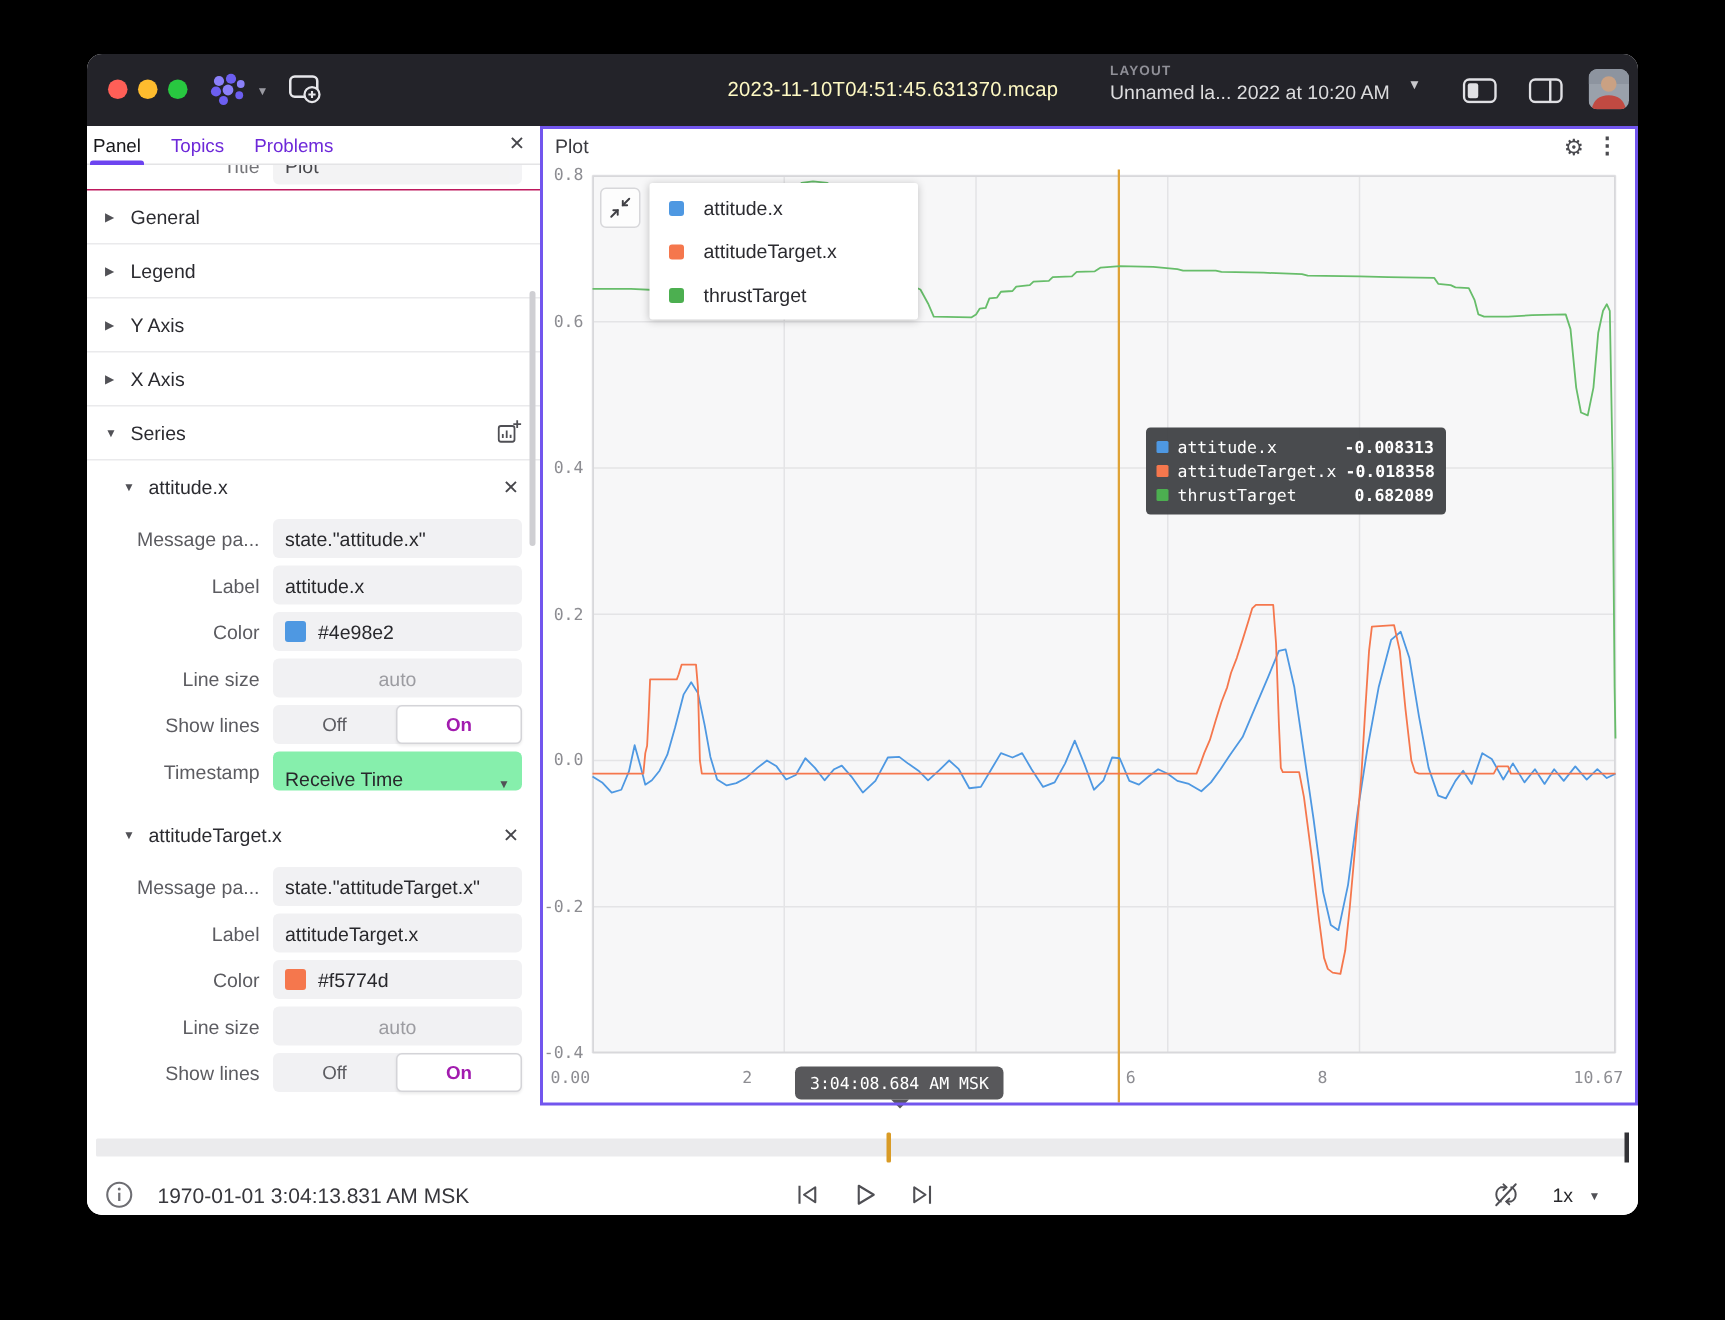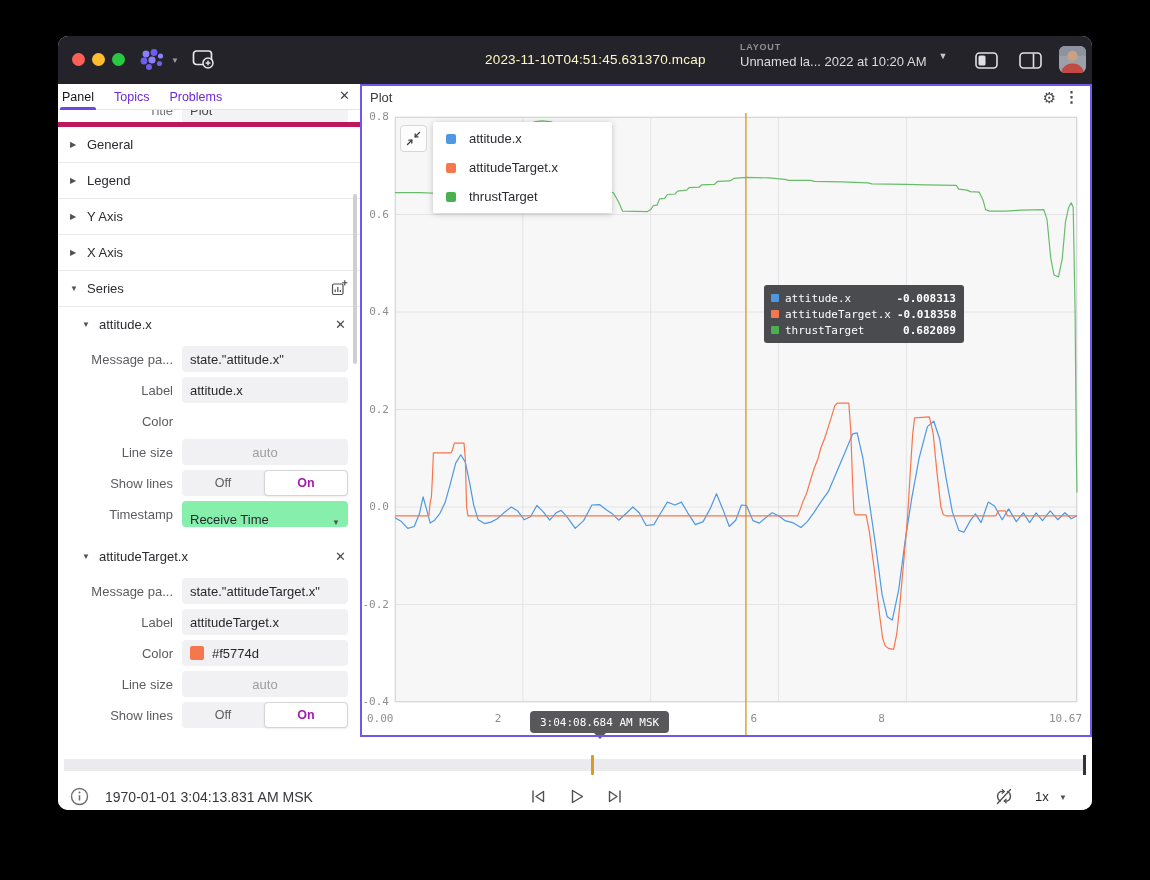--- a/index.html
+++ b/index.html
@@ -24,21 +24,21 @@
   
   .main { position:absolute; left:0; top:48px; width:1034px; height:653px; display:flex; background:#fff; }
 
   
   .sidebar { position:relative; width:302px; height:653px; background:#fff; flex:none; }
   .tabbar { position:relative; height:26px; border-bottom:1px solid #e4e4e6; display:flex; align-items:center; padding-left:4px; gap:20px; }
   .tab { position:relative; font-size:12.5px; color:#6d28d9; height:26px; display:flex; align-items:center; cursor:default; }
   .tab.active { color:#17171a; }
   .tab.active .underline { position:absolute; left:-2px; right:-2px; bottom:0; height:3px; background:#6d44f0; border-radius:2px 2px 0 0; }
   .sb-close { position:absolute; right:10px; top:4px; color:#46464b; font-size:13px; }
-  .titleclip { position:relative; height:17px; overflow:hidden; border-bottom:5px solid #be185d; }
+  .titleclip { position:relative; height:17px; overflow:hidden; border-bottom:1px solid #be185d; }
   .titleclip .frow { margin:-13px 12px 0 0; opacity:.85; }
   .section { height:36px; display:flex; align-items:center; padding:0 12px; border-bottom:1px solid #eaeaec; font-size:13px; color:#2b2b30; }
   .caret { width:17px; font-size:8px; color:#515156; flex:none; }
   .section .spacer, .shead .spacer { flex:1; }
   .shead { height:34px; display:flex; align-items:center; padding:0 14px 0 24px; font-size:13px; color:#2b2b30; }
   .shead.second { margin-top:12px; }
   .x-btn { color:#46464b; font-size:13px; }
   .frow { display:flex; align-items:center; height:26px; margin:5px 12px 0 0; }
   .flabel { width:124px; text-align:right; padding-right:9px; font-size:13px; color:#5c5c61; white-space:nowrap; overflow:hidden; flex:none; }
   .fbox { flex:1; height:26px; background:#f1f1f3; border-radius:4px; display:flex; align-items:center; padding:0 8px; font-size:13px; color:#28282c; }
@@ -210,20 +210,24 @@
       <div class="frow">
           <span class="flabel">Message pa...</span>
           <span class="fbox">state."attitude.x"</span>
         </div>
       <div class="frow">
           <span class="flabel">Label</span>
           <span class="fbox">attitude.x</span>
         </div>
       <div class="frow">
           <span class="flabel">Color</span>
+        <span class="fbox">
+            <span class="swatch" style="background-color: rgb(78, 152, 226);"></span>
+            <span>#4e98e2</span>
+          </span>
         </div>
       <div class="frow">
           <span class="flabel">Line size</span>
           <span class="fbox center">auto</span>
         </div>
       <div class="frow">
           <span class="flabel">Show lines</span>
         <span class="seg">
             <span class="seg-off">Off</span>
             <span class="seg-on">On</span>

